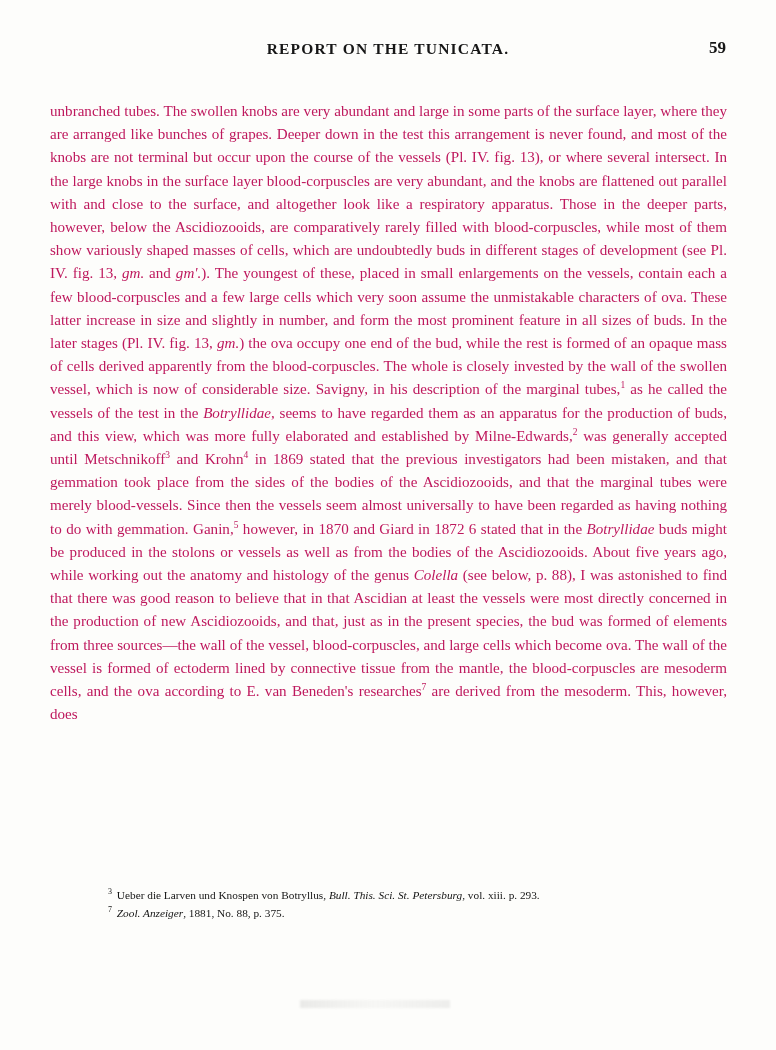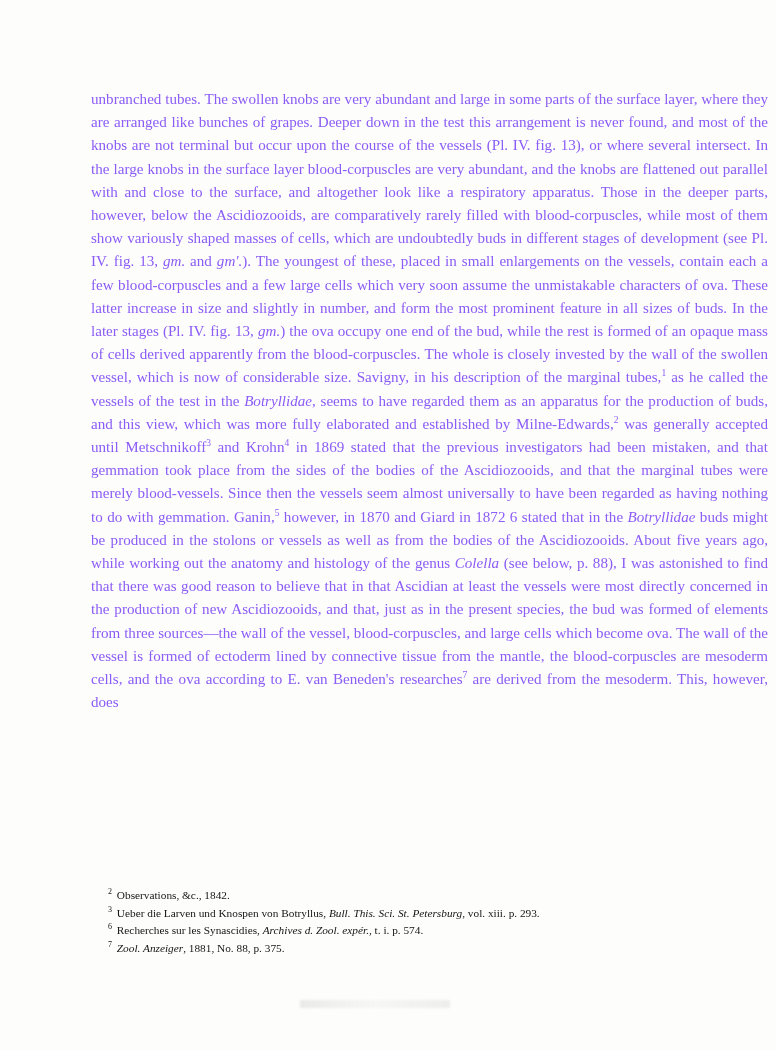--- a/index.html
+++ b/index.html
@@ -44,27 +44,26 @@
     position: absolute;
     right: 0;
     top: -2px;
     font-size: 17px;
     font-weight: 700;
     color: #161616;
   }
   .body-text {
     position: absolute;
     left: 50px;
-    top: 88px;
+    top: 100px;
     width: 677px;
     font-size: 15.1px;
     line-height: 23.2px;
     text-align: justify;
-    color: #8b5cf6;
-    margin-left: 41px;
+    color: #be185d;
   }
   .body-text i {
     font-style: italic;
   }
   sup {
     font-size: 9.5px;
     vertical-align: super;
     line-height: 0;
   }
   .footnotes {
@@ -96,28 +95,30 @@
     background: linear-gradient(90deg, rgba(150,150,150,0.18), rgba(150,150,150,0.06), rgba(150,150,150,0.15));
     filter: blur(1.2px);
     pointer-events: none;
   }
 </style>
 </head>
 <body>
 
 <div class="page">
 
+  <div class="header">
+    <div class="running-title">REPORT ON THE TUNICATA.</div>
+    <div class="page-number">59</div>
+  </div>
 
   <div class="body-text">
     unbranched tubes.    The swollen knobs are very abundant and large in some parts of the surface layer, where they are arranged like bunches of grapes.    Deeper down in the test this arrangement is never found, and most of the knobs are not terminal but occur upon the course of the vessels (Pl. IV. fig. 13), or where several intersect.    In the large knobs in the surface layer blood-corpuscles are very abundant, and the knobs are flattened out parallel with and close to the surface, and altogether look like a respiratory apparatus. Those in the deeper parts, however, below the Ascidiozooids, are comparatively rarely filled with blood-corpuscles, while most of them show variously shaped masses of cells, which are undoubtedly buds in different stages of development (see Pl. IV. fig. 13, <i>gm.</i> and <i>gm'.</i>).    The youngest of these, placed in small enlargements on the vessels, contain each a few blood-corpuscles and a few large cells which very soon assume the unmistakable characters of ova.    These latter increase in size and slightly in number, and form the most prominent feature in all sizes of buds.    In the later stages (Pl. IV. fig. 13, <i>gm.</i>) the ova occupy one end of the bud, while the rest is formed of an opaque mass of cells derived apparently from the blood-corpuscles.    The whole is closely invested by the wall of the swollen vessel, which is now of considerable size.
     Savigny, in his description of the marginal tubes,<sup>1</sup> as he called the vessels of the test in the <i>Botryllidae</i>, seems to have regarded them as an apparatus for the production of buds, and this view, which was more fully elaborated and established by Milne-Edwards,<sup>2</sup> was generally accepted until Metschnikoff<sup>3</sup> and Krohn<sup>4</sup> in 1869 stated that the previous investigators had been mistaken, and that gemmation took place from the sides of the bodies of the Ascidiozooids, and that the marginal tubes were merely blood-vessels. Since then the vessels seem almost universally to have been regarded as having nothing to do with gemmation.    Ganin,<sup>5</sup> however, in 1870 and Giard in 1872 6 stated that in the <i>Botryllidae</i> buds might be produced in the stolons or vessels as well as from the bodies of the Ascidiozooids.
     About five years ago, while working out the anatomy and histology of the genus <i>Colella</i> (see below, p. 88), I was astonished to find that there was good reason to believe that in that Ascidian at least the vessels were most directly concerned in the production of new Ascidiozooids, and that, just as in the present species, the bud was formed of elements from three sources—the wall of the vessel, blood-corpuscles, and large cells which become ova.    The wall of the vessel is formed of ectoderm lined by connective tissue from the mantle, the blood-corpuscles are mesoderm cells, and the ova according to E. van Beneden's researches<sup>7</sup> are derived from the mesoderm.    This, however, does
   </div>
 
   <div class="footnotes">
-    <p class="fn"><sup>2</sup> Observations, &amp;c., 1842.</p>
     <p class="fn"><sup>3</sup> Ueber die Larven und Knospen von Botryllus, <i>Bull. This. Sci. St. Petersburg</i>, vol. xiii. p. 293.</p>
-    <p class="fn"><sup>6</sup> Recherches sur les Synascidies, <i>Archives d. Zool. expér.</i>, t. i. p. 574.</p>
     <p class="fn"><sup>7</sup> <i>Zool. Anzeiger</i>, 1881, No. 88, p. 375.</p>
   </div>
 
   <div class="smudge"></div>
 </div>
 
 </body></html>

